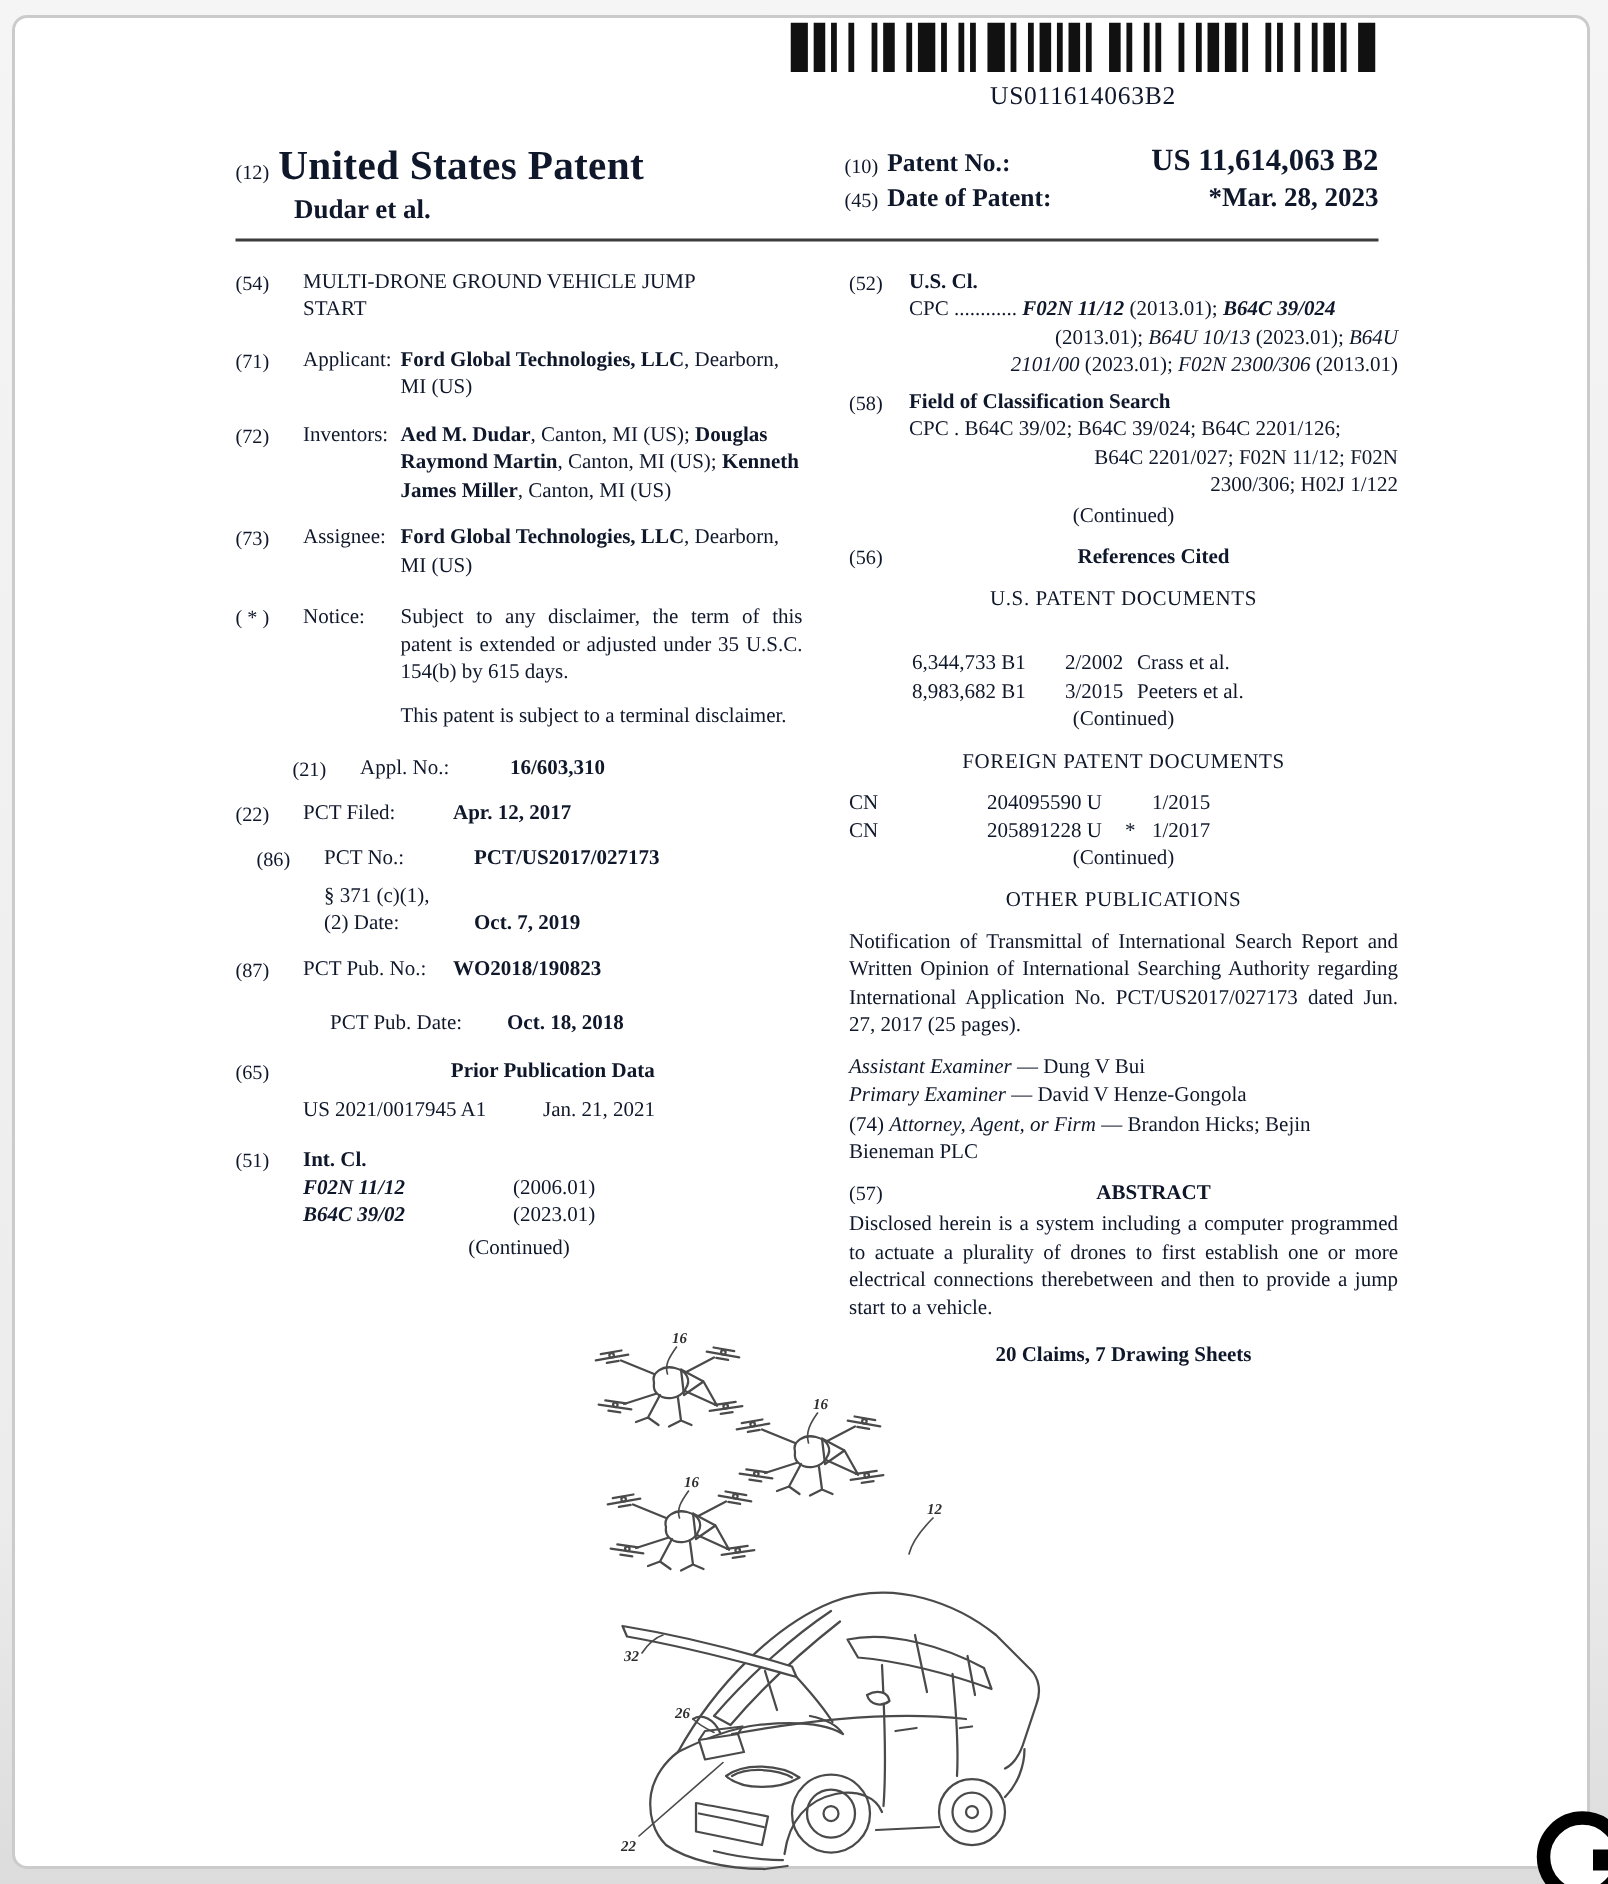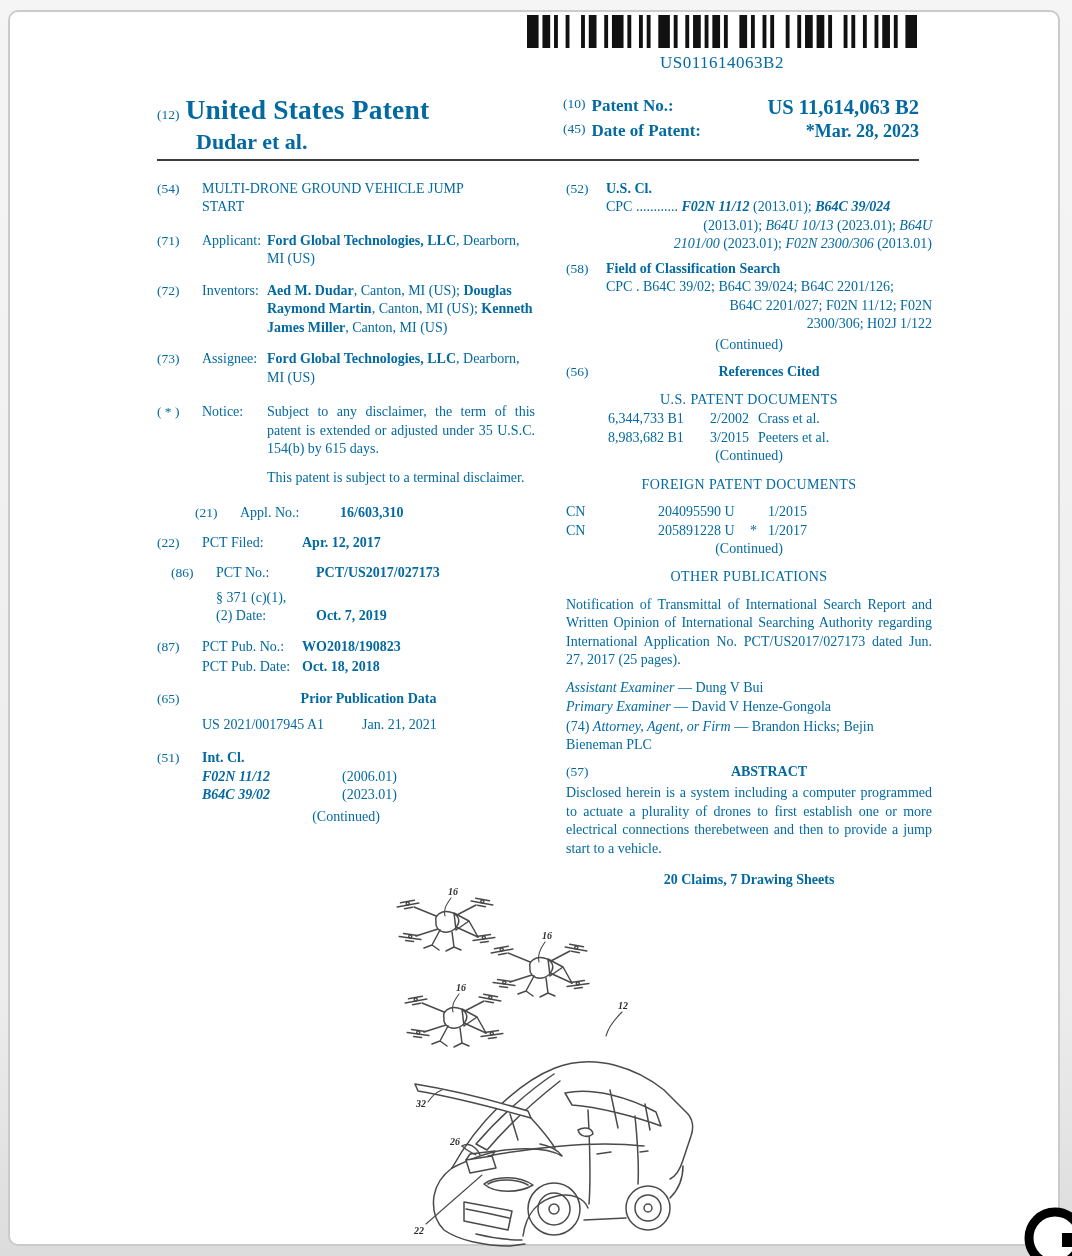--- a/index.html
+++ b/index.html
@@ -1,31 +1,31 @@
 <!DOCTYPE html>
 <html><head>
 <meta charset="utf-8">
 <style>
   html,body{margin:0;padding:0;}
   .screen{position:relative;width:1072px;height:1256px;overflow:hidden;
           background:linear-gradient(#f5f5f5 0%,#ececec 80%,#dcdcdc 100%);
-          font-family:"Liberation Serif","DejaVu Serif",serif;color:#0369a1;}
+          font-family:"Liberation Serif","DejaVu Serif",serif;color:#0f172a;}
   .card{position:absolute;left:8px;top:10px;width:1048px;height:1232px;background:#fff;
         border:2px solid #cbcbcb;border-radius:10px;}
   
   .barcode-wrap{position:absolute;left:512px;top:3px;width:400px;text-align:center;}
   .barcode-text{font-size:17px;margin-top:1px;letter-spacing:.5px;}
   
   .hdr{position:absolute;left:147px;top:82px;width:762px;}
   .hdr-left{position:absolute;left:0;top:0;}
   .code{font-size:13.5px;}
   .big-title{display:inline;font-size:27.5px;font-weight:bold;letter-spacing:.2px;margin-left:6px;}
-  .byline{font-size:22px;font-weight:bold;margin-left:39px;margin-top:3px;}
+  .byline{font-size:18px;font-weight:bold;margin-left:39px;margin-top:3px;}
   .hdr-right{position:absolute;right:0;top:2px;width:356px;}
-  .hdr-row{display:flex;align-items:flex-start;margin-bottom:2px;}
+  .hdr-row{display:flex;align-items:flex-end;margin-bottom:2px;}
   .hdr-row .code{margin-right:6px;}
   .hdr-lab{font-size:17px;font-weight:bold;}
   .hdr-val1{margin-left:auto;font-size:20.5px;font-weight:bold;}
   .hdr-val2{margin-left:auto;font-size:18px;font-weight:bold;}
   .hrule{position:absolute;left:147px;top:147px;width:762px;border-top:2px solid #3c3c3c;}
   
   .col{position:absolute;top:168px;font-size:14px;line-height:1.32;}
   .col-left{left:147px;width:378px;}
   .col-right{left:556px;width:366px;}
   .sec{margin-bottom:13px;}
@@ -186,21 +186,21 @@
           <span class="b">Oct. 7, 2019</span>
         </div>
       </div>
 
       <div class="sec" style="margin-bottom:14px;">
         <div class="gv">
           <span class="code">(87)</span>
           <span>PCT Pub. No.:</span>
           <span class="b">WO2018/190823</span>
         </div>
-        <div class="gv" style="margin-top:1px;">
+        <div class="gv" style="margin-top:17px;gap:18px;">
           <span></span>
           <span>PCT Pub. Date:</span>
           <span class="b">Oct. 18, 2018</span>
         </div>
       </div>
 
       <div class="sec" style="margin-bottom:15px;">
         <div class="g2">
           <span class="code">(65)</span>
           <span class="b ctr">Prior Publication Data</span>
@@ -252,21 +252,21 @@
         <div class="rgt">B64C 2201/027; F02N 11/12; F02N</div>
         <div class="rgt">2300/306; H02J 1/122</div>
         <div class="ctr" style="margin-top:2px;">(Continued)</div>
       </div>
 
       <div class="sec" style="margin-bottom:10px;">
         <div class="g2r" style="margin-bottom:9px;">
           <span class="code">(56)</span>
           <span class="b ctr">References Cited</span>
         </div>
-        <div class="ctr caps-head" style="margin-bottom:1px;text-align:center;">U.S. PATENT DOCUMENTS</div>
+        <div class="ctr caps-head" style="margin-bottom:25px;text-align:center;">U.S. PATENT DOCUMENTS</div>
         <div class="usrow">
           <span></span>
           <span>6,344,733 B1</span>
           <span>2/2002</span>
           <span>Crass et al.</span>
         </div>
         <div class="usrow">
           <span></span>
           <span>8,983,682 B1</span>
           <span>3/2015</span>

